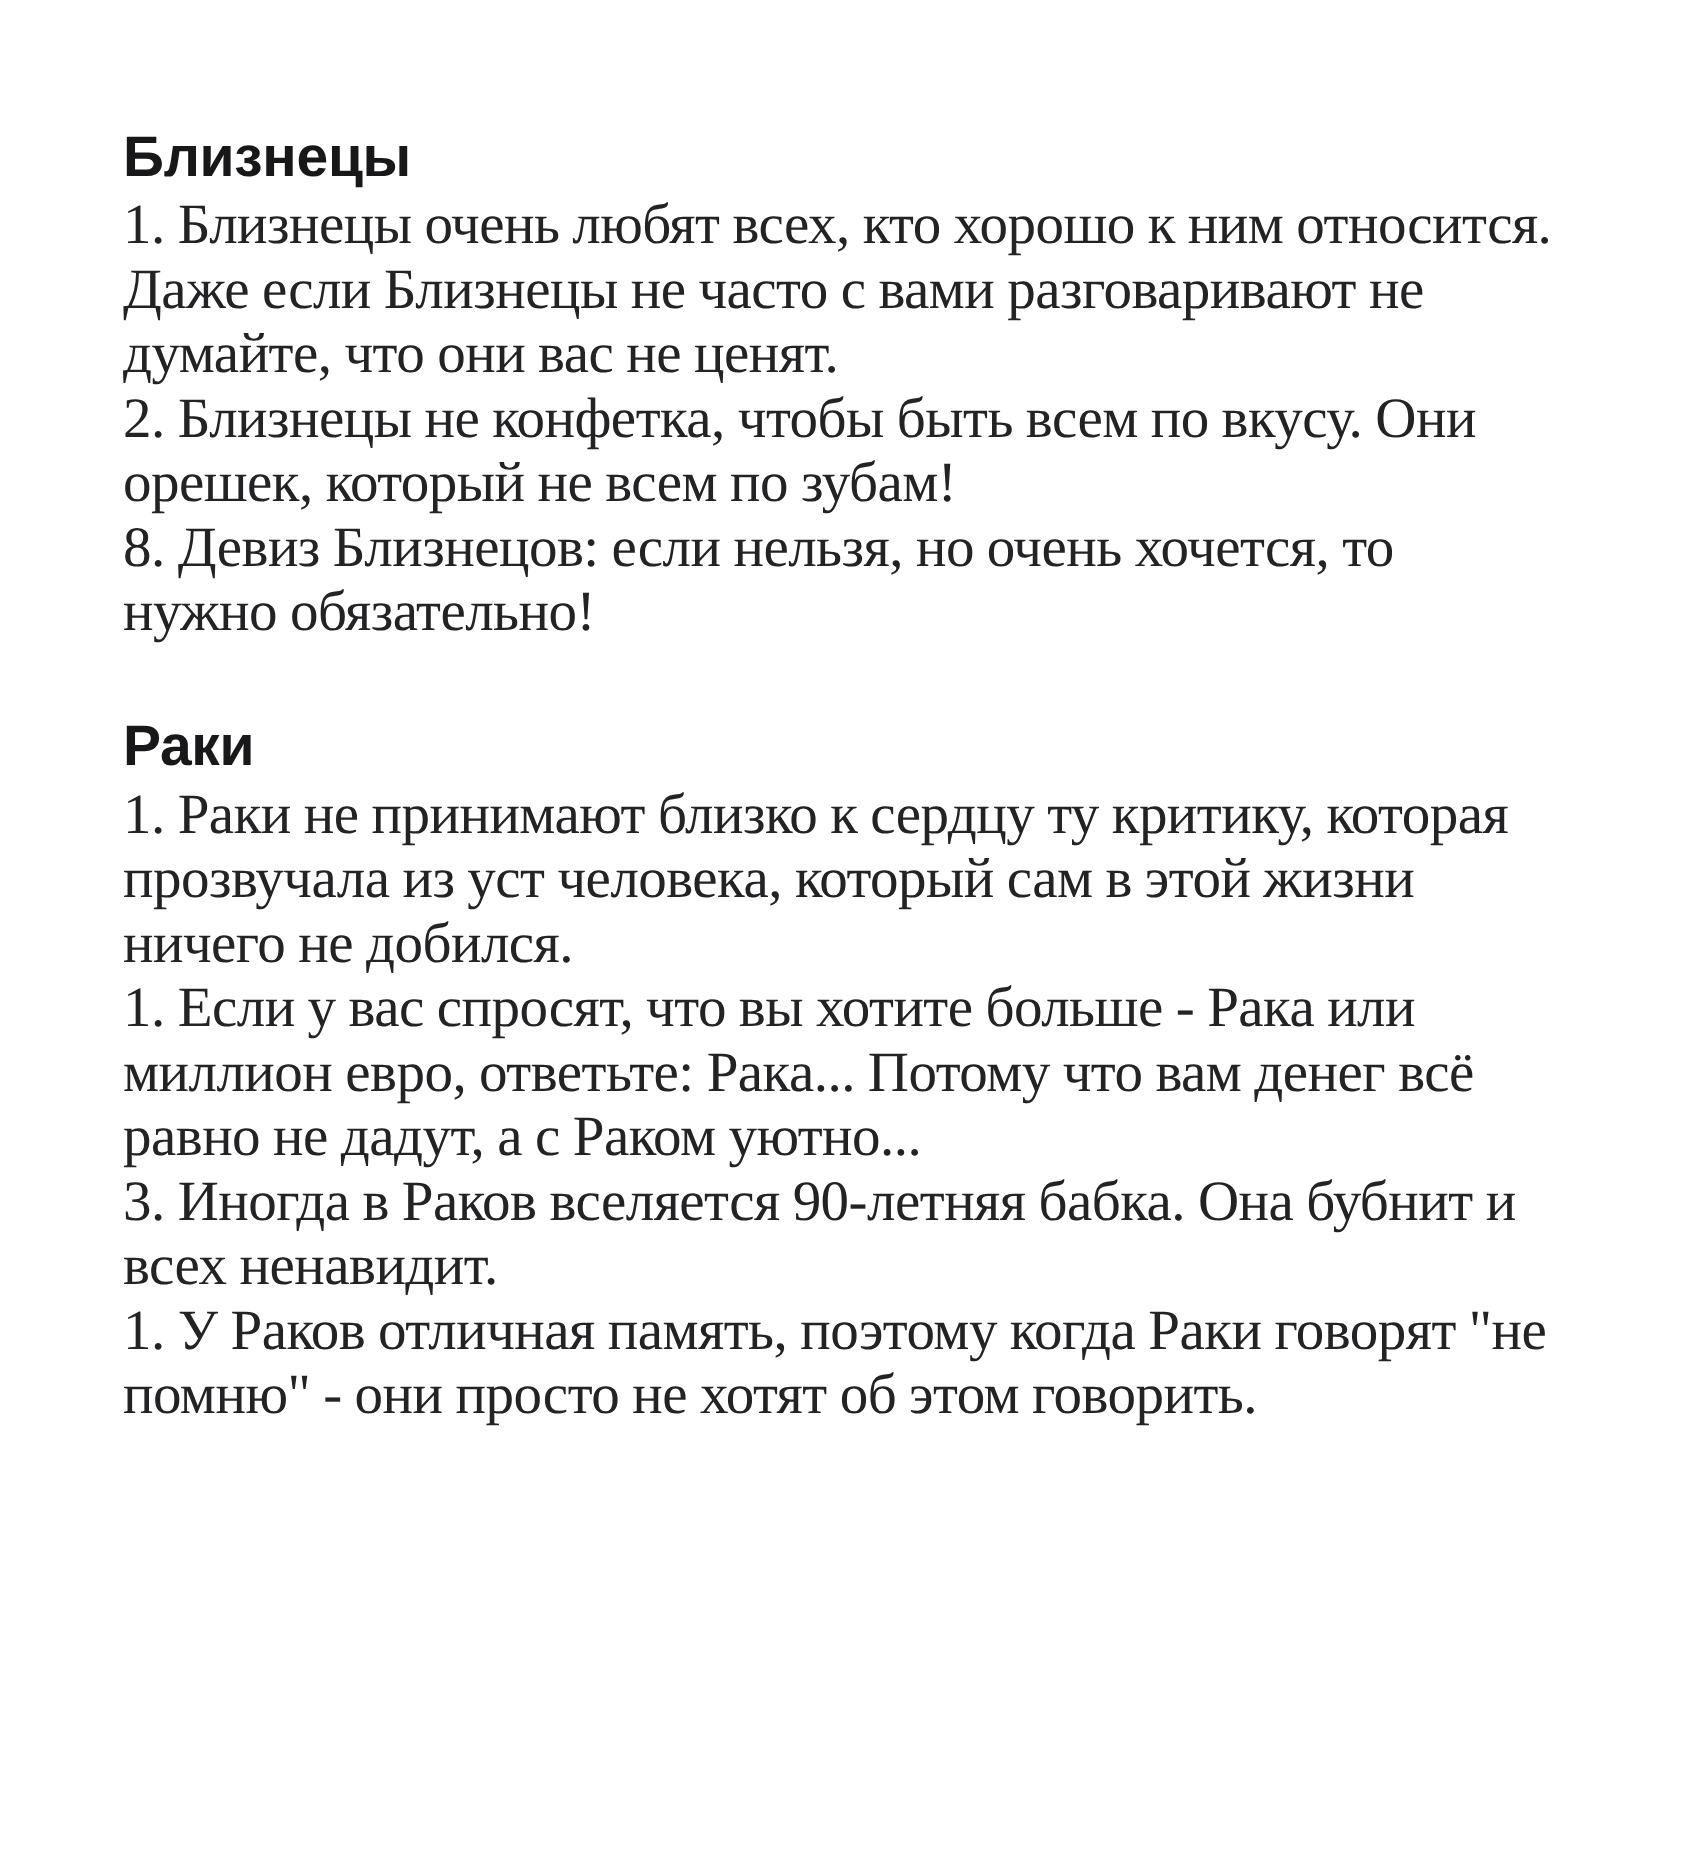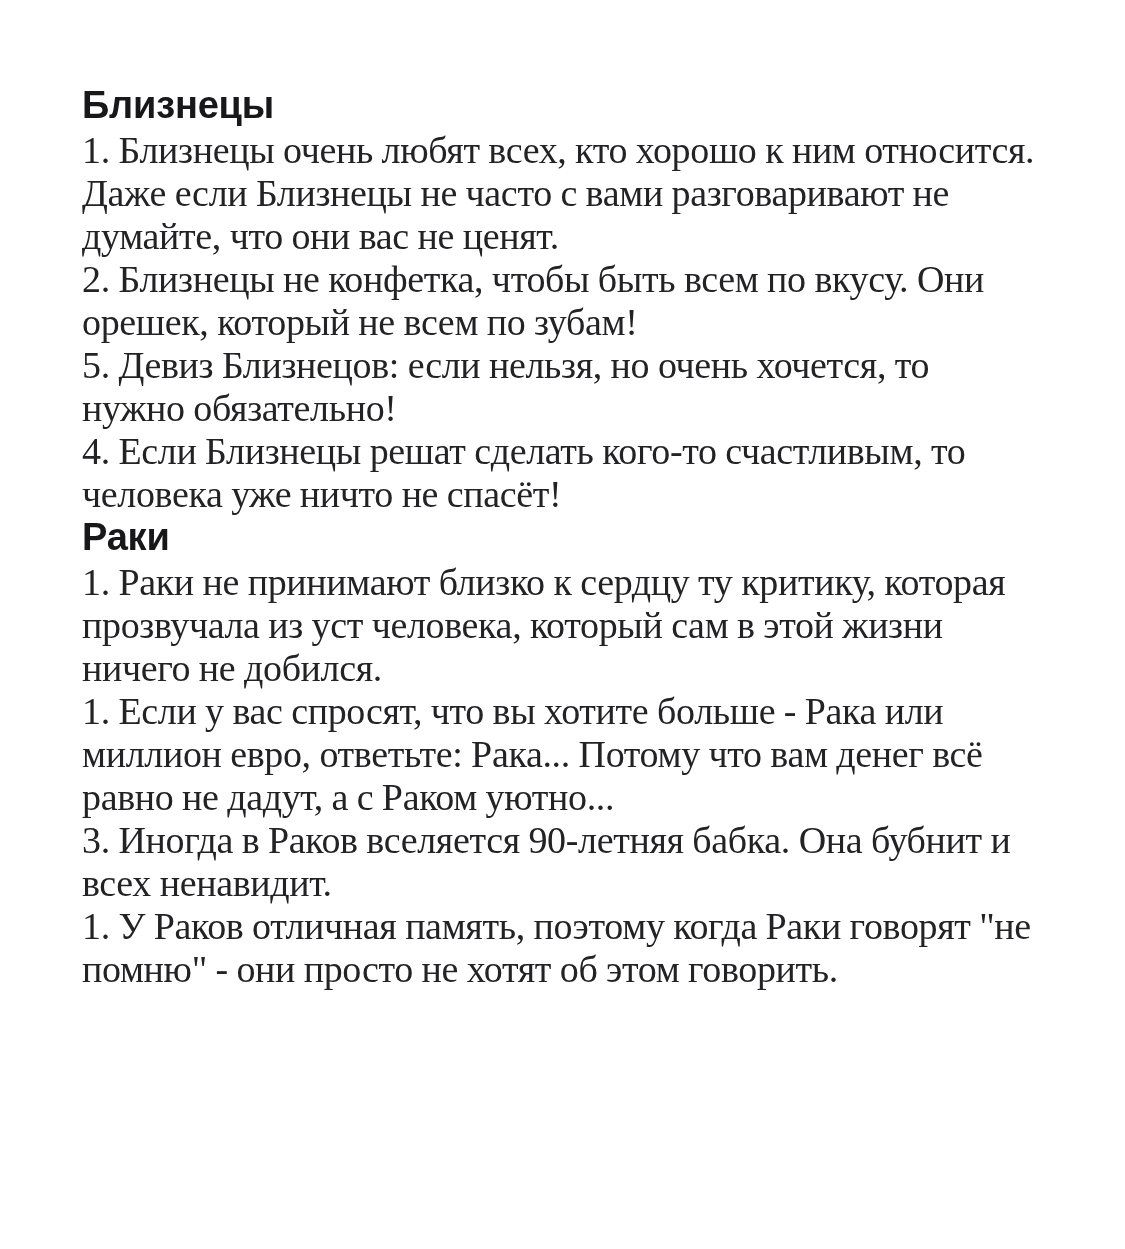--- a/index.html
+++ b/index.html
@@ -23,20 +23,21 @@
     height: 887px;
     background: #ffffff;
     padding: 84px 90px 0 82px;
   }
 
   .section {
     display: block;
   }
 
   .section + .section {
+    margin-top: 47px;
   }
 
   .section-title {
     font-size: 38px;
     line-height: 43px;
     font-weight: 700;
     letter-spacing: -0.2px;
     margin: 0 0 2px 0;
     color: #18181a;
     white-space: pre;
@@ -60,22 +61,21 @@
 </head>
 <body>
 
 <div class="page">
 
   <div class="section">
     <h2 class="section-title">Близнецы</h2>
     <div class="section-body">
       <p class="entry">1. Близнецы очень любят всех, кто хорошо к ним относится. Даже если Близнецы не часто с вами разговаривают не думайте, что они вас не ценят.</p>
       <p class="entry">2. Близнецы не конфетка, чтобы быть всем по вкусу. Они орешек, который не всем по зубам!</p>
-      <p class="entry">5. Девиз Близнецов: если нельзя, но очень хочется, то нужно обязательно!</p>
-      <p class="entry">4. Если Близнецы решат сделать кого-то счастливым, то человека уже ничто не спасёт!</p>
+      <p class="entry">8. Девиз Близнецов: если нельзя, но очень хочется, то нужно обязательно!</p>
     </div>
   </div>
 
   <div class="section">
     <h2 class="section-title">Раки</h2>
     <div class="section-body">
       <p class="entry">1. Раки не принимают близко к сердцу ту критику, которая прозвучала из уст человека, который сам в этой жизни ничего не добился.</p>
       <p class="entry">1. Если у вас спросят, что вы хотите больше - Рака или миллион евро, ответьте: Рака... Потому что вам денег всё равно не дадут, а с Раком уютно...</p>
       <p class="entry">3. Иногда в Раков вселяется 90-летняя бабка. Она бубнит и всех ненавидит.</p>
       <p class="entry">1. У Раков отличная память, поэтому когда Раки говорят "не помню" - они просто не хотят об этом говорить.</p>

